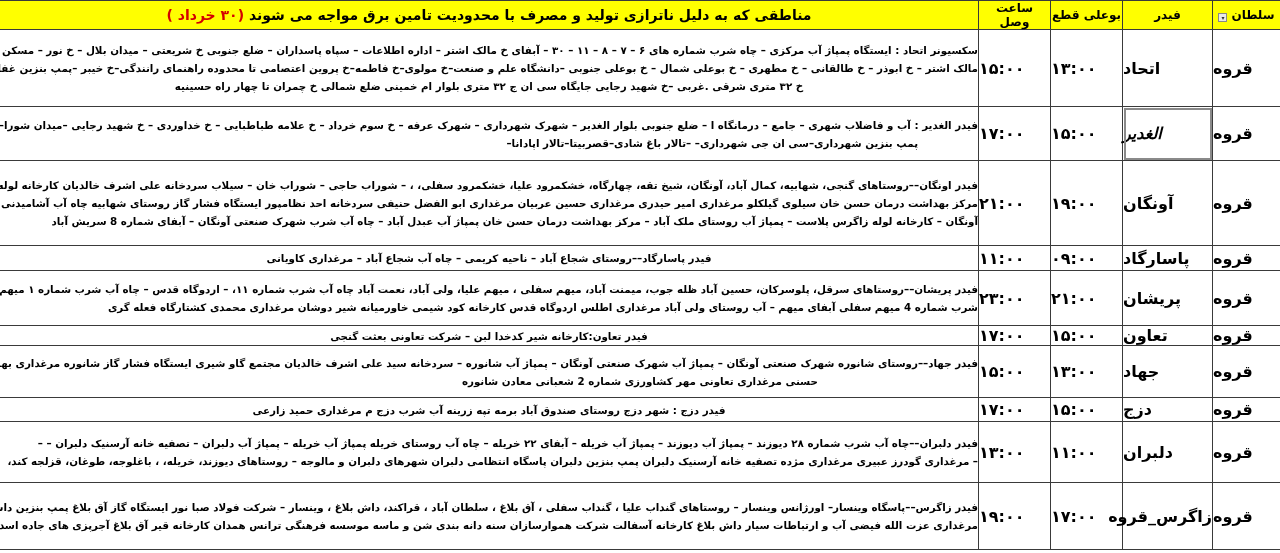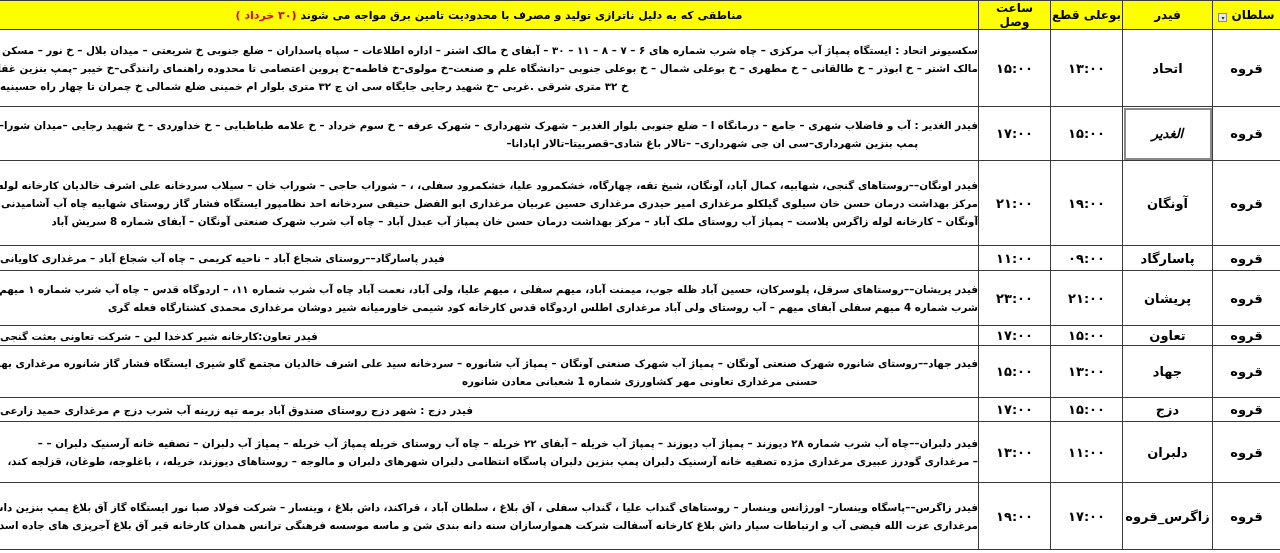--- a/index.html
+++ b/index.html
@@ -18,39 +18,39 @@
     padding: 0;
     vertical-align: middle;
   }
   table.sched thead th {
     background: #ffff00;
     height: 27px;
     font-size: 12px;
     text-align: center;
   }
   table.sched thead th.title {
-    font-size: 11px;
+    font-size: 14px;
     text-align: center;
   }
   .date-red { color:#d40000; }
   col.c-area { width: 68px; }
   col.c-feeder { width: 90px; }
   col.c-cut { width: 72px; }
   col.c-conn { width: 72px; }
   col.c-desc { width: auto; }
-  td.area, td.feeder, td.time { text-align:center; font-size:13px; }
+  td.area, td.feeder, td.time { text-align:left; font-size:16px; }
   td.desc {
     text-align: right;
     font-size: 10.3px;
     line-height: 18px;
     padding: 2px 6px 2px 6px;
     white-space: normal;
   }
   td.desc .line { display:block; white-space: nowrap; overflow: hidden; }
-  td.desc .line.center { text-align:left; }
+  td.desc .line.center { text-align:center; }
   .filter-icon {
     display:inline-block; width:7px; height:7px;
     border:1px solid #888; background:#e8e8e8; font-size:6px; line-height:7px;
     text-align:center; color:#333; vertical-align: bottom; margin-right:4px;
   }
   td.feeder.selected { outline: 2px solid #8a8a8a; outline-offset:-3px;font-style:italic; }
   tr.r1 { height: 77px; }
   tr.r2 { height: 54px; }
   tr.r3 { height: 85px; }
   tr.r4 { height: 25px; }
@@ -145,21 +145,21 @@
         <span class="line center">فیدر تعاون:کارخانه شیر کدخدا لبن – شرکت تعاونی بعثت گنجی</span>
       </td>
     </tr>
     <tr class="r7">
       <td class="area">قروه</td>
       <td class="feeder">جهاد</td>
       <td class="time">۱۳:۰۰</td>
       <td class="time">۱۵:۰۰</td>
       <td class="desc">
         <span class="line">فیدر جهاد––روستای شانوره شهرک صنعتی آونگان – پمپاژ آب شهرک صنعتی آونگان – پمپاژ آب شانوره – سردخانه سید علی اشرف خالدیان مجتمع گاو شیری ایستگاه فشار گاز شانوره مرغداری بهروز</span>
-        <span class="line" style="padding-right:160px">حسنی مرغداری تعاونی مهر کشاورزی شماره 1 شعبانی معادن شانوره</span>
+        <span class="line" style="padding-right:160px">حسنی مرغداری تعاونی مهر کشاورزی شماره 2 شعبانی معادن شانوره</span>
       </td>
     </tr>
     <tr class="r8">
       <td class="area">قروه</td>
       <td class="feeder">دزج</td>
       <td class="time">۱۵:۰۰</td>
       <td class="time">۱۷:۰۰</td>
       <td class="desc">
         <span class="line center">فیدر دزج : شهر دزج روستای صندوق آباد برمه تپه زرینه آب شرب دزج م مرغداری حمید زارعی</span>
       </td>

